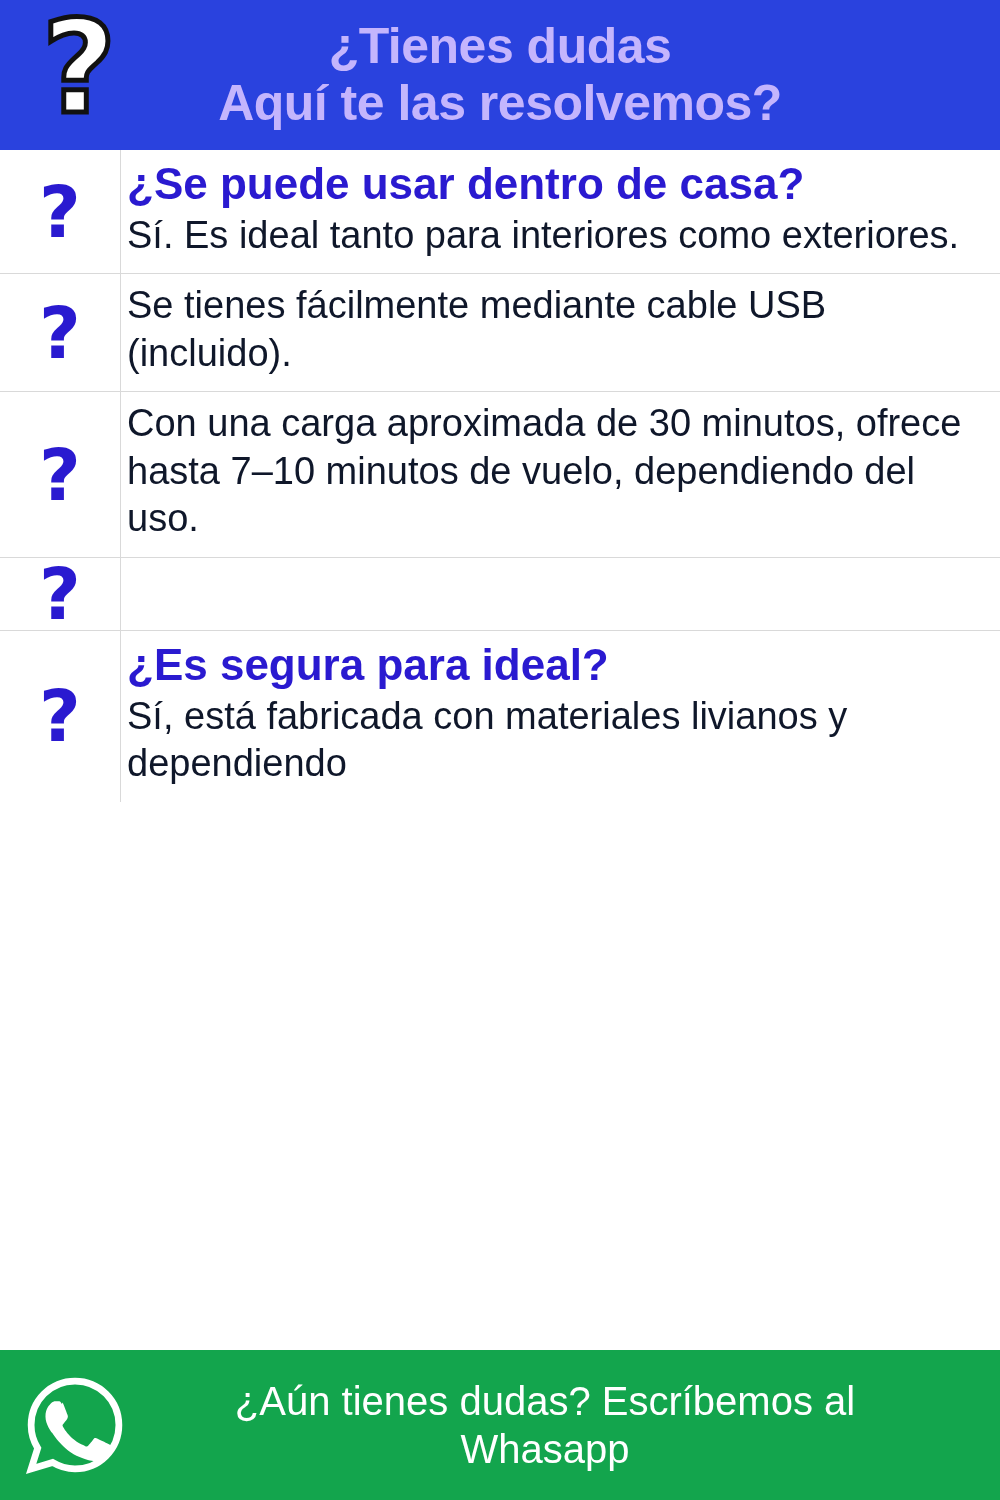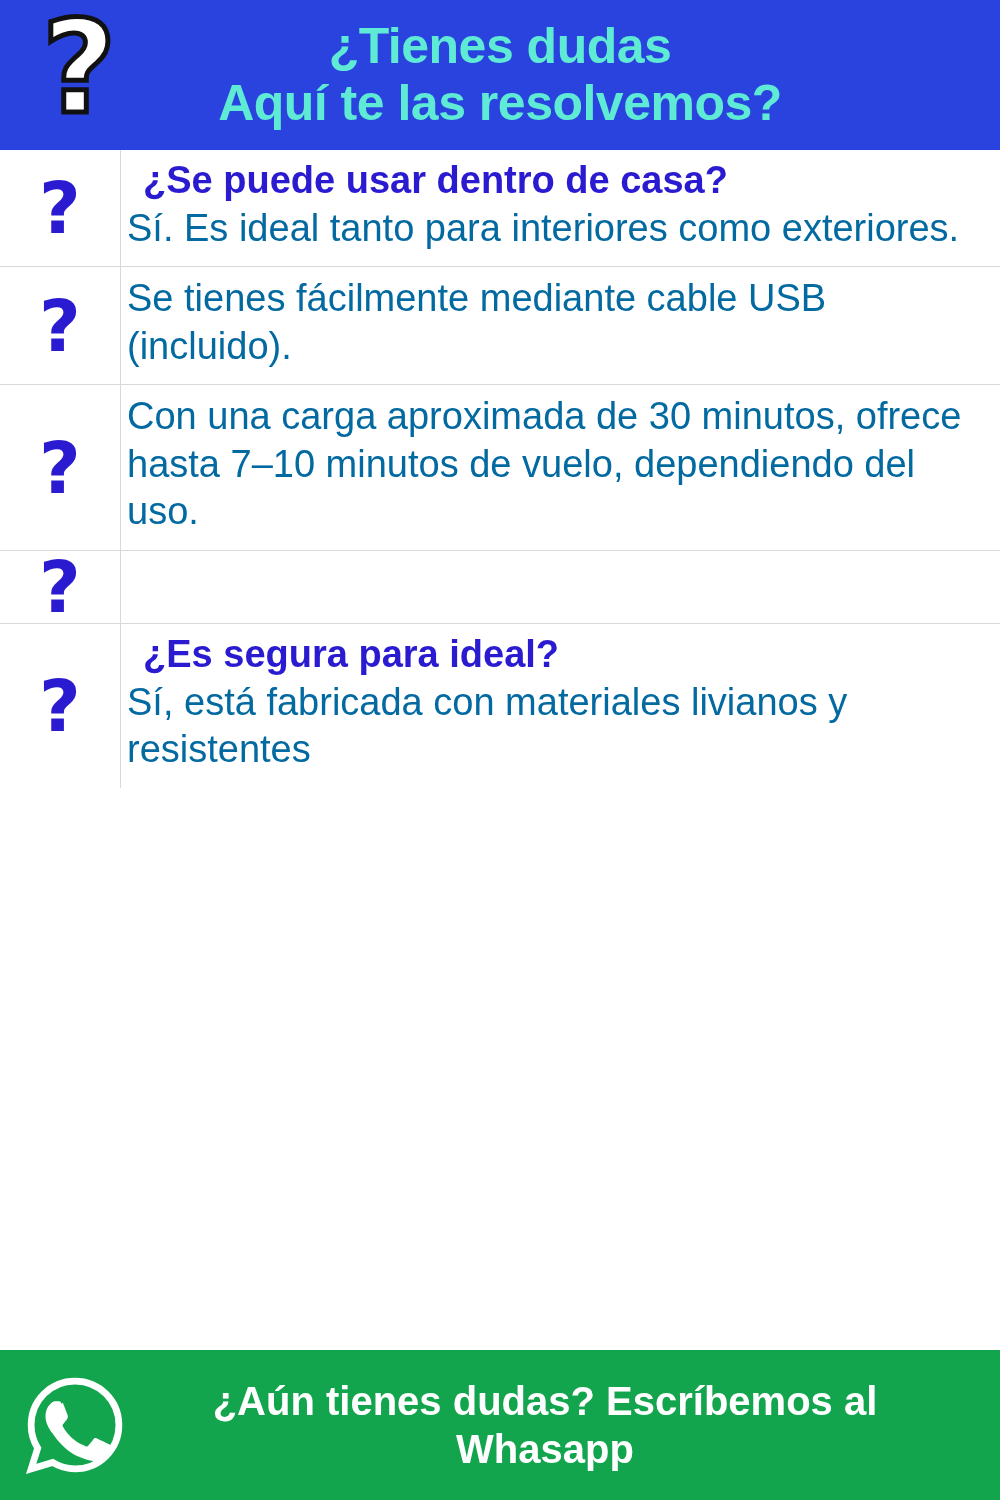--- a/index.html
+++ b/index.html
@@ -28,21 +28,21 @@
     position: relative;
     background: #2a42de;
     height: 150px;
     flex: 0 0 150px;
     display: flex;
     align-items: center;
     justify-content: center;
     overflow: hidden;
   }
   .header-title {
-    color: #5eead4;
+    color: #c4b5fd;
     font-size: 50px;
     font-weight: bold;
     line-height: 1.15;
     text-align: center;
     letter-spacing: -0.5px;
     padding: 0 60px;
     white-space: pre-line;
   }
   .header-qmark {
     position: absolute;
@@ -89,26 +89,26 @@
     line-height: 1;
     font-family: "DejaVu Sans", sans-serif;
   }
   .faq-text-cell {
     flex: 1 1 auto;
     padding: 8px 14px 14px 6px;
   }
   .faq-q {
     color: #2a1ad0;
     font-weight: bold;
-    font-size: 38px;
+    font-size: 44px;
     line-height: 1.18;
-    margin: 0 0 2px 16px;
+    margin: 0 0 2px 0;
   }
   .faq-a {
-    color: #0369a1;
+    color: #0f172a;
     font-size: 38px;
     line-height: 1.25;
     margin: 0;
   }
 
   
   .footer {
     flex: 0 0 150px;
     height: 150px;
     background: #13a54d;
@@ -121,21 +121,21 @@
   .wa-icon-wrap {
     flex: 0 0 150px;
     display: flex;
     align-items: center;
     justify-content: center;
   }
   .footer-text {
     flex: 1 1 auto;
     color: #ffffff;
     font-size: 40px;
-    font-weight: bold;
+    font-weight: normal;
     line-height: 1.2;
     text-align: center;
     padding-right: 60px;
   }
 </style>
 </head>
 <body>
 
 <div class="page">
 
@@ -180,21 +180,21 @@
         <span class="faq-icon">?</span>
       </div>
     </div>
 
     <div class="faq-item">
       <div class="faq-icon-cell">
         <span class="faq-icon">?</span>
       </div>
       <div class="faq-text-cell">
         <p class="faq-q">¿Es segura para ideal?</p>
-        <p class="faq-a">Sí, está fabricada con materiales livianos y resistentes</p>
+        <p class="faq-a">Sí, está fabricada con materiales livianos y dependiendo</p>
       </div>
     </div>
 
   </div>
 
   <div class="footer">
     <div class="wa-icon-wrap">
       <svg width="108" height="108" viewBox="0 0 64 64" aria-hidden="true">
         <path d="M32 6C17.6 6 6 17.6 6 32c0 5 1.4 9.7 3.9 13.7L6 58l12.7-3.8C22.6 56.6 27.1 58 32 58c14.4 0 26-11.6 26-26S46.4 6 32 6z" fill="none" stroke="#ffffff" stroke-width="4"></path>
         <path d="M24.2 19.5c-.7-1.6-1.4-1.6-2.1-1.6h-1.8c-.6 0-1.6.2-2.5 1.2-.9 1-3.3 3.2-3.3 7.8s3.4 9.1 3.9 9.7c.5.6 6.6 10.6 16.3 14.4 8.1 3.2 9.7 2.5 11.5 2.4 1.8-.2 5.7-2.3 6.5-4.6.8-2.3.8-4.2.6-4.6-.2-.4-.9-.6-1.8-1.1-.9-.5-5.7-2.8-6.5-3.1-.9-.3-1.5-.5-2.1.5-.6 1-2.4 3.1-3 3.7-.6.6-1.1.7-2 .2-.9-.5-4-1.5-7.7-4.7-2.8-2.5-4.8-5.6-5.3-6.6-.6-1-.1-1.5.4-2 .4-.4.9-1.1 1.4-1.7.5-.6.6-1 .9-1.6.3-.6.2-1.2 0-1.7-.2-.5-2-5.5-2.9-7.4z" fill="#ffffff"></path>

